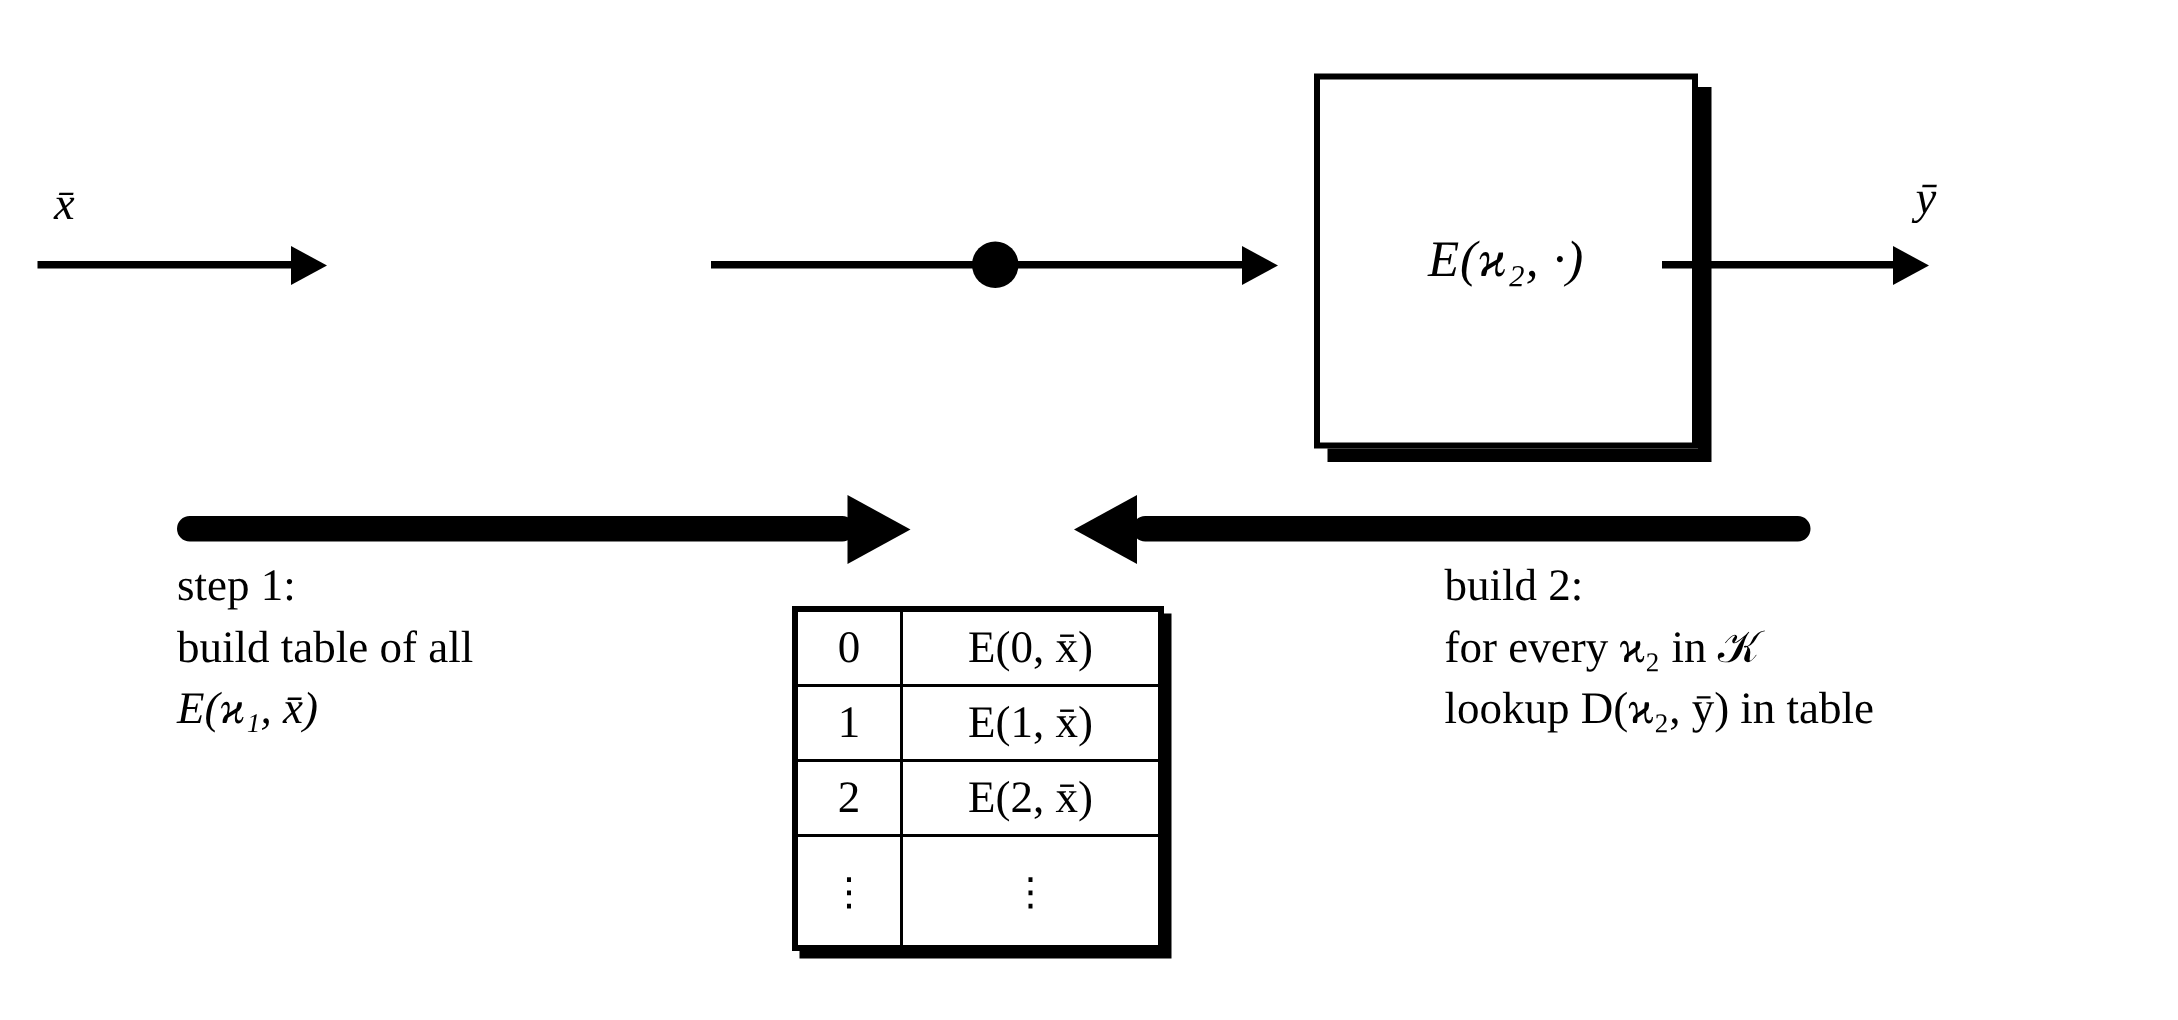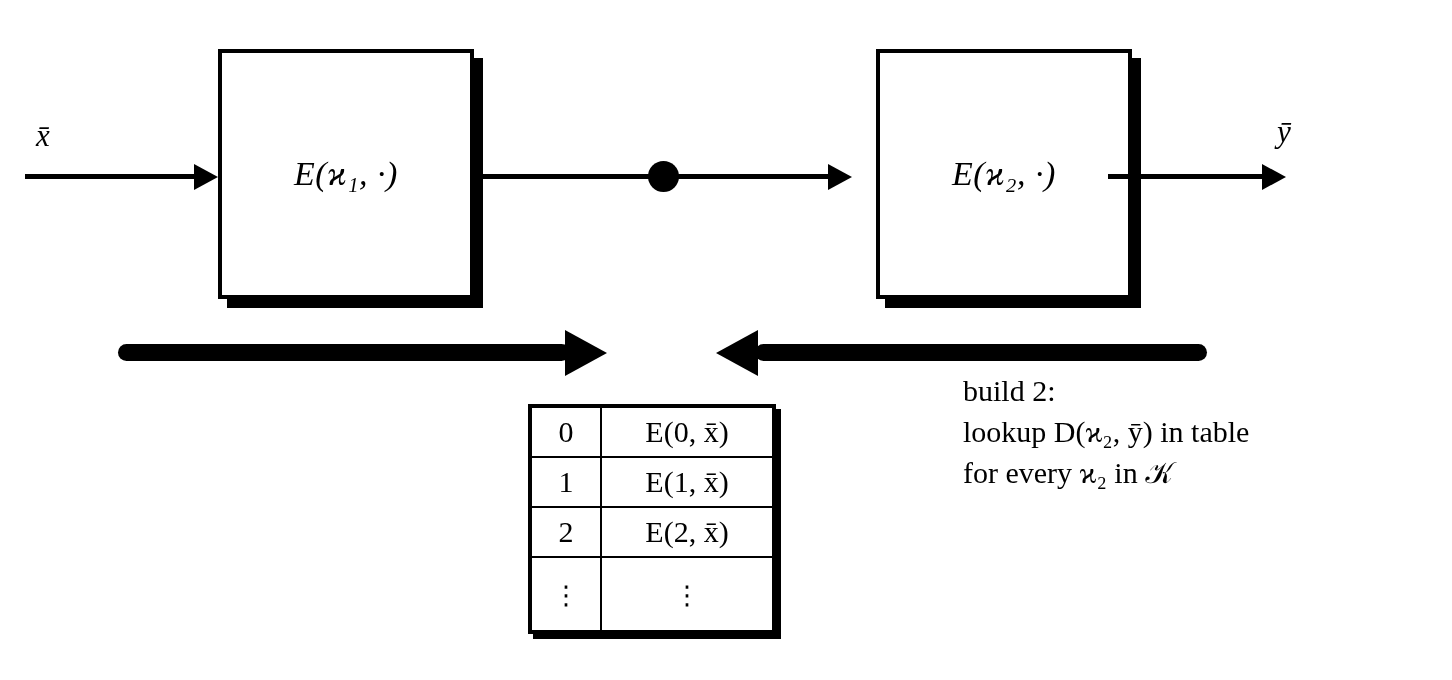--- a/index.html
+++ b/index.html
@@ -137,23 +137,20 @@
 
 <div id="diagram">
 
   <div class="signal-label" style="left:36px; top:118px;">
     <span>x̄</span>
   </div>
 
   <div class="wire" style="left:25px; top:174px; width:172px;"></div>
   <div class="wire-head" style="left:194px; top:164px;"></div>
 
-  <div class="cipher-box" style="left:218px; top:49px; width:256px; height:250px;">
-    <span class="cipher-label">E(ϰ₁, ·)</span>
-  </div>
 
   <div class="wire" style="left:474px; top:174px; width:358px;"></div>
   <div class="junction-dot" style="left:648px; top:161px;"></div>
   <div class="wire-head" style="left:828px; top:164px;"></div>
 
   <div class="cipher-box" style="left:876px; top:49px; width:256px; height:250px;">
     <span class="cipher-label">E(ϰ₂, ·)</span>
   </div>
 
   <div class="wire" style="left:1108px; top:174px; width:157px;"></div>
@@ -161,25 +158,30 @@
   <div class="signal-label" style="left:1277px; top:114px;">
     <span>ȳ</span>
   </div>
 
   <div class="fat-arrow-bar" style="left:118px; top:344px; width:452px;"></div>
   <div class="fat-head-right" style="left:565px; top:330px;"></div>
 
   <div class="fat-head-left" style="left:716px; top:330px;"></div>
   <div class="fat-arrow-bar" style="left:755px; top:344px; width:452px;"></div>
 
+  <div class="step-caption" style="left:118px; top:370px;">
+    <div>step 1:</div>
+    <div>build table of all</div>
+    <div class="math">E(ϰ₁, x̄)</div>
+  </div>
 
   <div class="step-caption" style="left:963px; top:370px;">
     <div>build 2:</div>
+    <div>for every ϰ₂ in 𝒦</div>
     <div>lookup D(ϰ₂, ȳ) in table</div>
-    <div>for every ϰ₂ in 𝒦</div>
   </div>
 
   <table class="lookup-table" style="left:528px; top:404px;">
     <tbody>
       <tr>
         <td class="key-col">0</td>
         <td class="val-col">E(0, x̄)</td>
       </tr>
       <tr>
         <td class="key-col">1</td>

